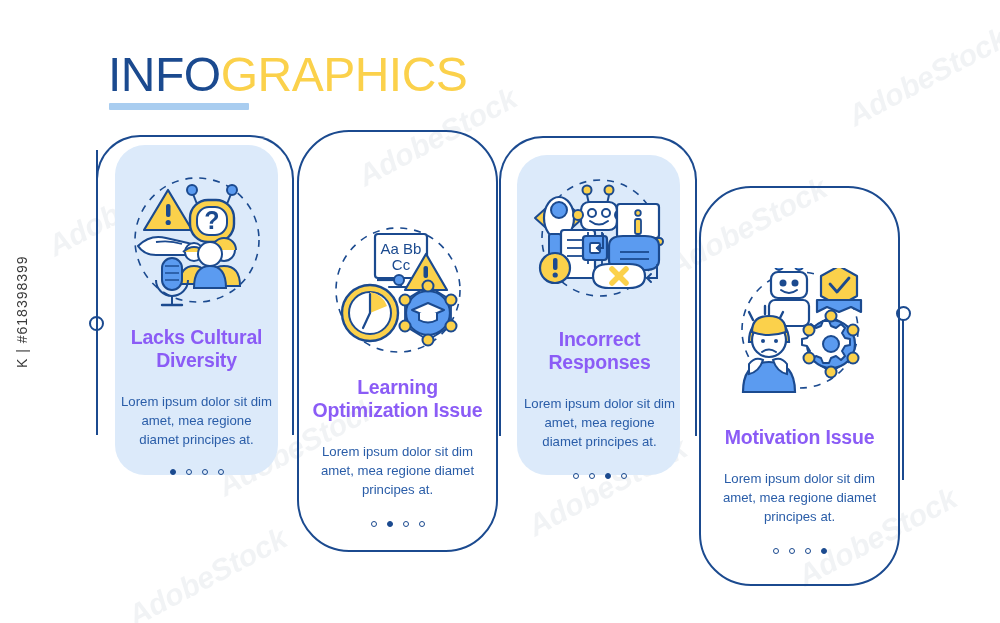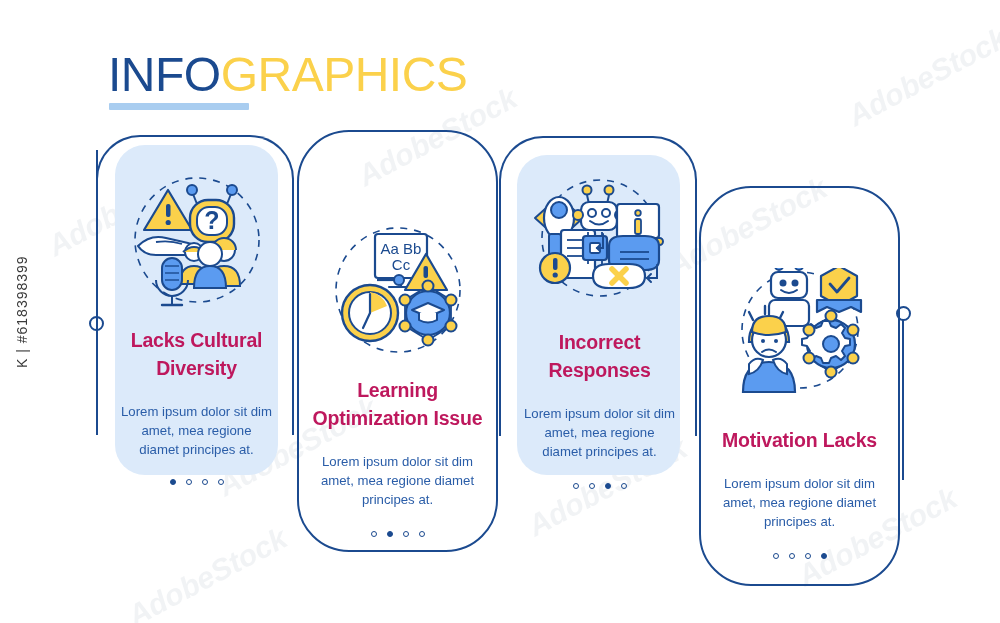--- a/index.html
+++ b/index.html
@@ -98,24 +98,24 @@
     flex-direction: column;
     align-items: center;
   }
   .card-icon {
     position: relative;
     width: 150px;
     height: 150px;
     flex: none;
   }
   .card-title {
-    color: #be185d;
+    color: #8b5cf6;
     font-size: 19.5px;
     font-weight: bold;
-    line-height: 28px;
+    line-height: 23px;
     text-align: center;
     letter-spacing: -0.2px;
   }
   .card-body {
     color: #2a5da8;
     font-size: 13.2px;
     line-height: 19px;
     text-align: center;
     font-weight: normal;
   }
@@ -409,21 +409,21 @@
         <path d="M106 58 l5 2 l5 -4 l4 4 l-3 5 l3 5 l5 1 l0 6 l-5 1 l-3 5 l3 5 l-4 4 l-5 -4 l-5 2 l-2 5 l-6 0 l-2 -5 l-5 -2 l-5 4 l-4 -4 l3 -5 l-3 -5 l-5 -1 l0 -6 l5 -1 l3 -5 l-3 -5 l4 -4 l5 4 l5 -2 l2 -5 l6 0 Z" fill="#ffffff" stroke="#1b4a8f" stroke-width="2" stroke-linejoin="round"></path>
         <circle cx="106" cy="76" r="8" fill="#5b9bf0" stroke="#1b4a8f" stroke-width="2"></circle>
         <circle cx="106" cy="48" r="5.5" fill="#fbd14b" stroke="#1b4a8f" stroke-width="2"></circle>
         <circle cx="84" cy="62" r="5.5" fill="#fbd14b" stroke="#1b4a8f" stroke-width="2"></circle>
         <circle cx="128" cy="62" r="5.5" fill="#fbd14b" stroke="#1b4a8f" stroke-width="2"></circle>
         <circle cx="84" cy="90" r="5.5" fill="#fbd14b" stroke="#1b4a8f" stroke-width="2"></circle>
         <circle cx="128" cy="90" r="5.5" fill="#fbd14b" stroke="#1b4a8f" stroke-width="2"></circle>
         <circle cx="106" cy="104" r="5.5" fill="#fbd14b" stroke="#1b4a8f" stroke-width="2"></circle>
       </svg>
     </div>
-    <div class="card-title" style="margin-top:8px;">Motivation Lacks</div>
+    <div class="card-title" style="margin-top:8px;">Motivation Issue</div>
     <div class="card-body" style="margin-top:20px; width:155px;">Lorem ipsum dolor sit dim amet, mea regione diamet principes at.</div>
     <div class="dots" style="margin-top:22px;">
       <span class="dot"></span>
       <span class="dot"></span>
       <span class="dot"></span>
       <span class="dot on"></span>
     </div>
   </div>
 
 </div>

